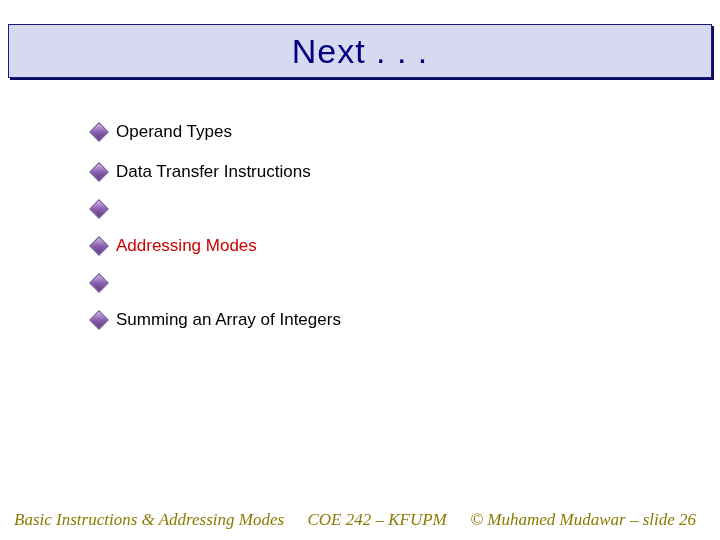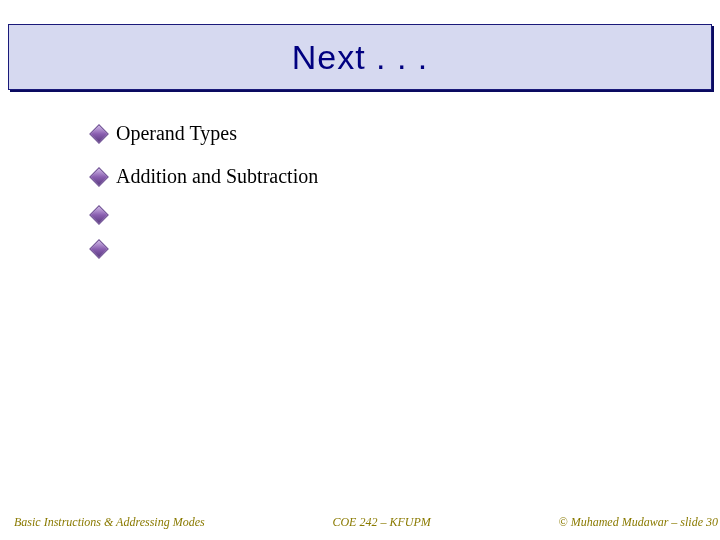--- a/index.html
+++ b/index.html
@@ -7,21 +7,21 @@
   body {
     background: #fff;
     font-family: Arial, sans-serif;
     position: relative;
   }
   .title-bar {
     position: absolute;
     top: 24px;
     left: 8px;
     right: 8px;
-    height: 66px;
+    height: 54px;
     background: #d6d9f0;
     border: 1px solid #1a1a7a;
     box-shadow: 2px 2px 0 #0a0a60;
     display: flex;
     align-items: center;
     justify-content: center;
   }
   .title-text {
     font-family: "Comic Sans MS", cursive, sans-serif;
     font-size: 34px;
@@ -42,65 +42,72 @@
   .diamond-icon {
     width: 14px;
     height: 14px;
     transform: rotate(45deg);
     background: linear-gradient(135deg, #d0b8e8 0%, #8a5fb0 50%, #5a3a80 100%);
     border: 1px solid #6a4a90;
     margin-right: 10px;
     flex-shrink: 0;
   }
   .item-text {
-    font-size: 20px;
+    font-size: 17px;
     color: #000;
-    font-family: Liberation Serif, serif;
   }
   .highlighted .item-text {
     color: #cc0000;
   }
   .footer {
     position: absolute;
     bottom: 10px;
     left: 14px;
-    right: 2px;
+    right: 24px;
     display: flex;
     justify-content: space-between;
     align-items: flex-end;
     font-family: "Times New Roman", serif;
     font-style: italic;
-    font-size: 12px;
+    font-size: 17px;
     color: #8a7a00;
   }
   .footer-left { font-family: "Monotype Corsiva", "Times New Roman", serif; }
   .footer-center { text-align: center; flex: 1; }
   .footer-right { text-align: right; }
 </style>
 </head>
 <body>
 
 <div class="title-bar">
   <span class="title-text">Next . . .</span>
 </div>
 
 <div class="content">
   <div class="bullet-item">
     <span class="diamond-icon"></span>
     <span class="item-text">Operand Types</span>
   </div>
   <div class="bullet-item">
     <span class="diamond-icon"></span>
-    <span class="item-text">Addition and Subtraction</span>
+    <span class="item-text">Data Transfer Instructions</span>
+  </div>
+  <div class="bullet-item">
+    <span class="diamond-icon"></span>
   </div>
   <div class="bullet-item highlighted">
+    <span class="diamond-icon"></span>
+    <span class="item-text">Addressing Modes</span>
+  </div>
+  <div class="bullet-item">
     <span class="diamond-icon"></span>
   </div>
   <div class="bullet-item">
     <span class="diamond-icon"></span>
+    <span class="item-text">Summing an Array of Integers</span>
   </div>
 </div>
 
 <div class="footer">
   <span class="footer-left">Basic Instructions &amp; Addressing Modes</span>
   <span class="footer-center">COE 242 – KFUPM</span>
-  <span class="footer-right">© Muhamed Mudawar – slide 30</span>
+  <span class="footer-right">© Muhamed Mudawar – slide 26</span>
 </div>
 
 </body></html>

